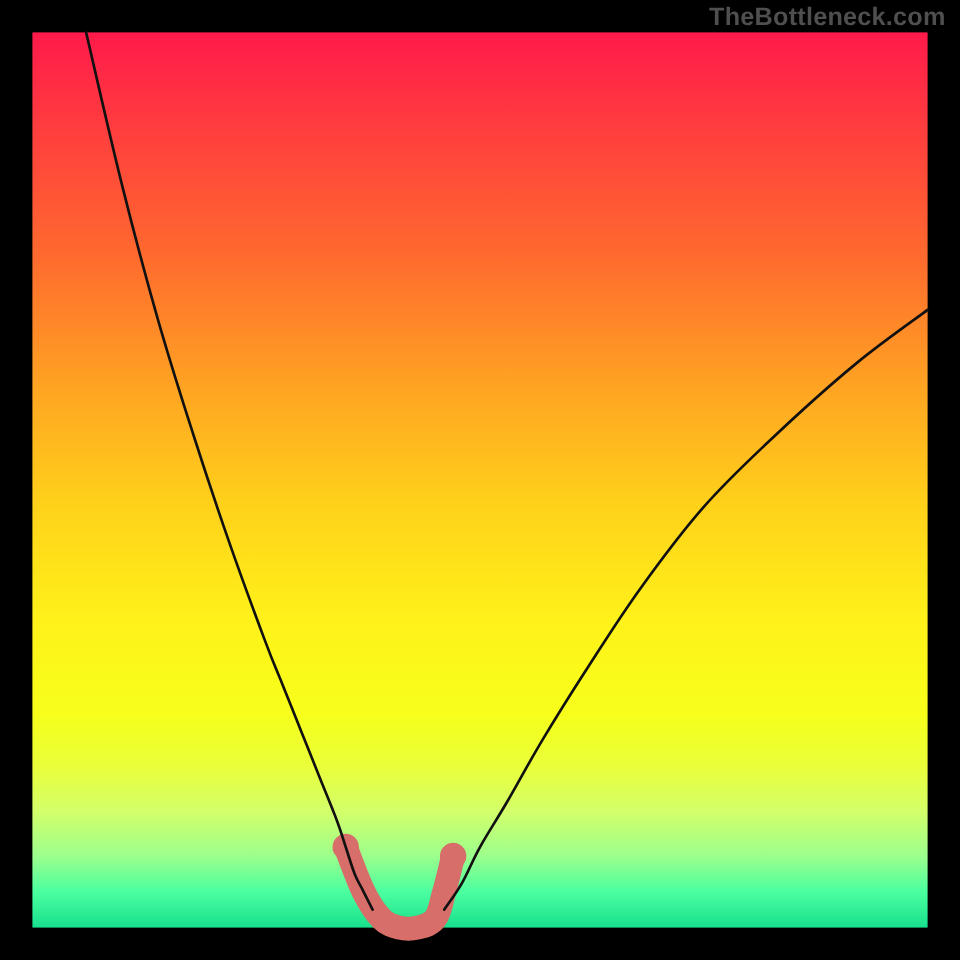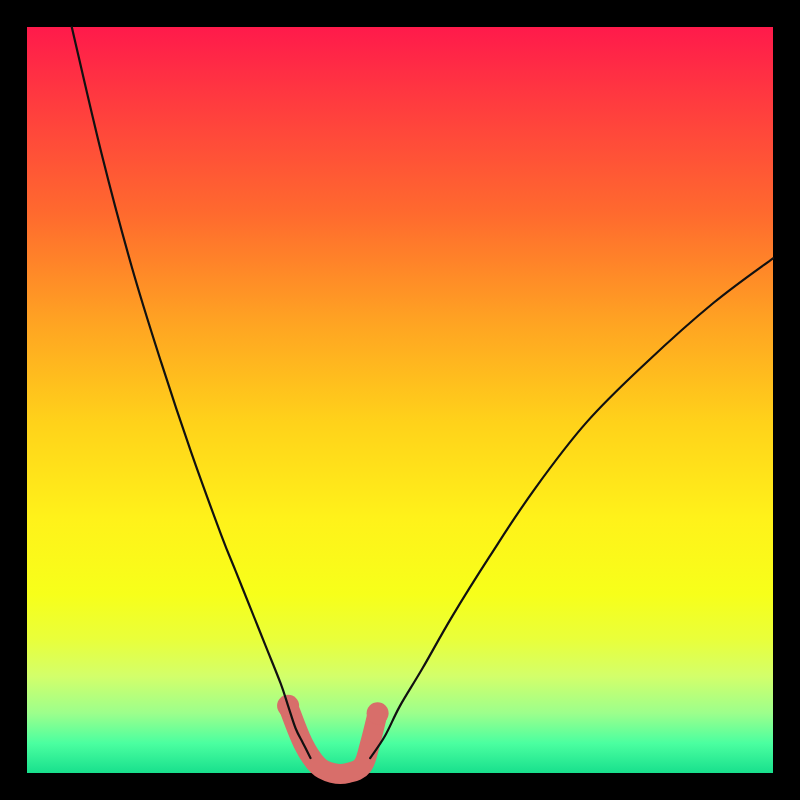--- a/index.html
+++ b/index.html
@@ -58,13 +58,14 @@
 <div class="stage">
   <div class="plot-area">
     <svg class="curves" viewBox="0 0 746 746">
       <path id="series-2" class="thick-pink" d="M 261.09999999999997 678.86 C 263.7856 685.574, 270.6488 705.4176, 276.02 716.16 C 281.39119999999997 726.9024, 285.5688 733.1687999999999, 290.94 738.54 C 296.3112 743.9112, 300.48879999999997 744.6572, 305.85999999999996 746 C 311.23119999999994 747.3428, 315.4088 747.3428, 320.78 746 C 326.15119999999996 744.6572, 331.67159999999996 743.9112, 335.7 738.54 C 339.7284 733.1687999999999, 340.4744 725.5595999999999, 343.16 716.16 C 345.84560000000005 706.7604, 349.2772 691.6912, 350.62 686.32"></path>
       <circle id="dot-start" class="dot" r="11" cx="261.09999999999997" cy="678.86"></circle>
       <circle id="dot-end" class="dot" r="11" cx="350.62" cy="686.32"></circle>
       <path id="series-0" class="ink" d="M 44.76 0 C 50.1312 22.827600000000007, 63.857600000000005 83.85040000000006, 74.60000000000001 126.82000000000005 C 85.34240000000001 169.78960000000004, 93.69760000000001 201.12159999999997, 104.44000000000001 238.71999999999997 C 115.18240000000002 276.31839999999994, 123.5376 302.13, 134.28 335.7 C 145.0224 369.27, 153.3776 394.33560000000006, 164.12 425.22 C 174.8624 456.1044, 185.9032 485.79519999999997, 193.96 507.28 C 202.01680000000002 528.7647999999999, 203.50880000000004 531.1519999999999, 208.88000000000002 544.5799999999999 C 214.2512 558.0079999999999, 218.4288 568.452, 223.79999999999998 581.88 C 229.17119999999997 595.308, 233.34879999999998 605.752, 238.72 619.18 C 244.09120000000001 632.608, 249.6116 645.7376, 253.64000000000001 656.48 C 257.6684 667.2224, 258.41439999999994 670.8032000000001, 261.09999999999997 678.86 C 263.7856 686.9168, 265.8744 694.5260000000001, 268.56 701.24 C 271.2456 707.954, 273.33439999999996 710.7887999999999, 276.02 716.16 C 278.7056 721.5312, 282.1372 728.3944, 283.48 731.08"></path>
       <path id="series-1" class="ink" d="M 343.16 731.08 C 345.8456 727.0516, 352.7088 718.0996, 358.08 708.7 C 363.4512 699.3004000000001, 366.286 690.9452, 373 678.86 C 379.714 666.7748, 385.9804 657.6736, 395.38 641.56 C 404.7796 625.4463999999999, 413.1348 609.482, 425.21999999999997 589.34 C 437.30519999999996 569.1980000000001, 447.7492 552.4876, 462.52 529.6600000000001 C 477.2908 506.83240000000006, 489.82360000000006 486.6904, 507.28000000000003 462.52 C 524.7364 438.34959999999995, 539.3580000000001 418.2076, 559.5 395.38 C 579.6419999999999 372.5524, 596.3524 357.1848, 619.18 335.7 C 642.0075999999999 314.2152, 663.4924000000001 294.81919999999997, 686.32 276.02 C 709.1476 257.2208, 735.2576 239.3168, 746 231.26"></path>
     </svg>
   </div>
+  <div class="watermark">TheBottleneck.com</div>
 </div>
 
 </body></html>

